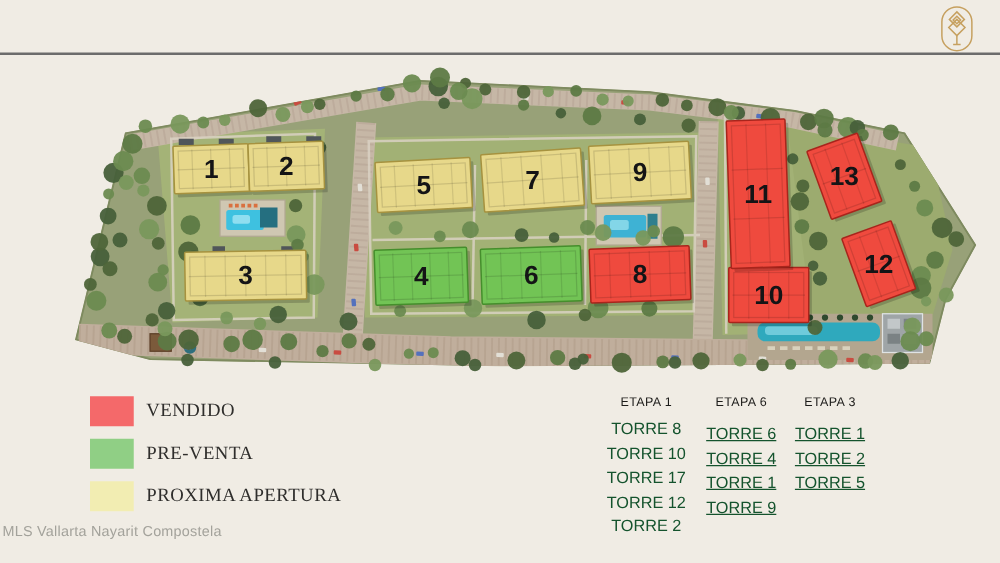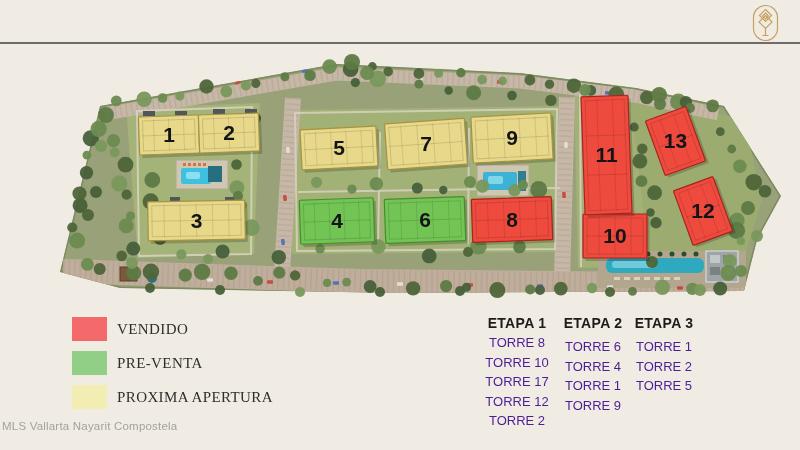--- a/index.html
+++ b/index.html
@@ -11,23 +11,23 @@
   
   .legend{position:absolute;left:72px;top:317px;font-family:Liberation Serif, serif;}
   .legend-row{display:flex;align-items:center;margin-bottom:10px;height:24px;}
   .swatch{width:35px;height:24px;margin-right:10px;flex:0 0 auto;}
   .legend-label{font-size:15px;color:#2f2e2c;letter-spacing:.4px;white-space:nowrap;}
   
   .etapa-col{position:absolute;top:315px;width:110px;text-align:center;color:#1d1c1a;}
   .etapa-col.c1{left:462px;}
   .etapa-col.c2{left:538px;}
   .etapa-col.c3{left:609px;}
-  .etapa-title{font-size:14px;font-weight:700;line-height:16px;letter-spacing:.3px;}
-  .etapa-rows{margin-top:2px;font-size:13px;line-height:19.5px;color:#4c1d95;}
-  .etapa-col.c2 .etapa-rows,.etapa-col.c3 .etapa-rows{margin-top:6px;}
+  .etapa-title{font-size:10px;font-weight:400;line-height:16px;letter-spacing:.3px;}
+  .etapa-rows{margin-top:2px;font-size:13px;line-height:19.5px;color:#14532d;}
+  .etapa-col.c2 .etapa-rows,.etapa-col.c3 .etapa-rows{margin-top:6px;text-decoration:underline;}
   .watermark{position:absolute;left:2px;top:420px;font-size:11.5px;color:#a3a29b;letter-spacing:.2px;}
 </style>
 </head>
 <body>
 
 <div class="stage">
 
   <svg id="plan-svg" viewBox="0 0 800 450">
     <defs>
       <clipPath id="site-clip">
@@ -467,21 +467,21 @@
     <div class="etapa-title">ETAPA 1</div>
     <div class="etapa-rows">
       <div>TORRE 8</div>
       <div>TORRE 10</div>
       <div>TORRE 17</div>
       <div>TORRE 12</div>
       <div>TORRE 2</div>
     </div>
   </div>
   <div class="etapa-col c2">
-    <div class="etapa-title">ETAPA 2</div>
+    <div class="etapa-title">ETAPA 6</div>
     <div class="etapa-rows">
       <div>TORRE 6</div>
       <div>TORRE 4</div>
       <div>TORRE 1</div>
       <div>TORRE 9</div>
     </div>
   </div>
   <div class="etapa-col c3">
     <div class="etapa-title">ETAPA 3</div>
     <div class="etapa-rows">

